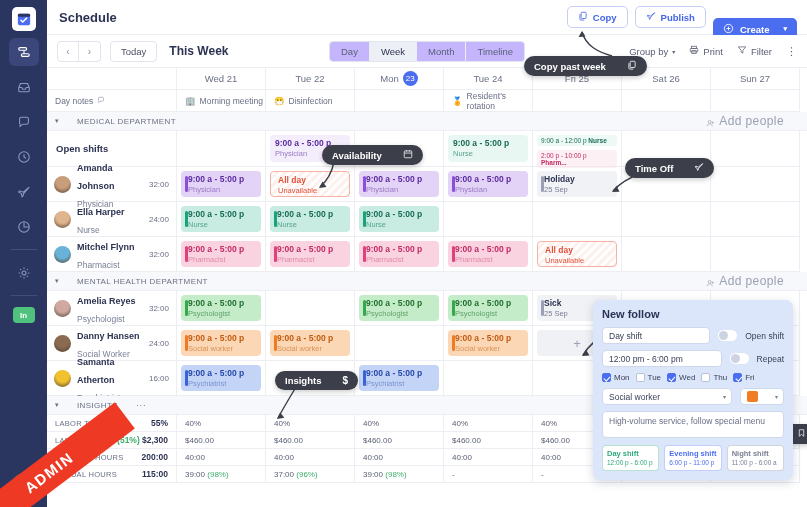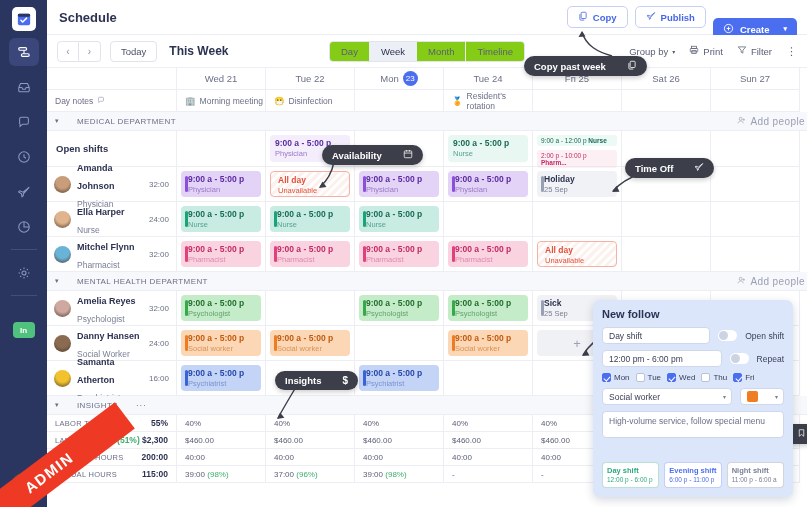--- a/index.html
+++ b/index.html
@@ -11,21 +11,21 @@
   .sidebar { position:absolute; left:0; top:0; width:47px; height:507px;
     background:#2a3560; display:flex; flex-direction:column; align-items:center; }
   .sb-logo { width:24px; height:24px; margin-top:7px; border-radius:5px;
     background:#fff; display:flex; align-items:center; justify-content:center; }
   .sb-item { width:30px; height:28px; margin-top:7px; border-radius:6px;
     display:flex; align-items:center; justify-content:center; color:#8f98bd; }
   .sb-item.active { background:#3b477a; color:#fff; }
   .sb-sep { width:26px; height:1px; background:#414d7d; margin:8px 0 2px; }
   .sb-badge { width:22px; height:16px; border-radius:4px; background:#4fc27e;
     color:#fff; font-size:8px; font-weight:bold; display:flex;
-    align-items:center; justify-content:center; margin-top:24px; }
+    align-items:center; justify-content:center; margin-top:9px; }
   .sb-avatar { position:absolute; bottom:8px; left:11px; width:26px; height:26px;
     border-radius:50%; background:#6b5a4a; overflow:hidden; }
   .sb-avatar .face { width:100%; height:100%;
     background:radial-gradient(circle at 50% 38%, #d8b89a 22%, #7a6149 23%, #4a3a2a 100%); }
 
   
   .topbar { position:absolute; left:47px; top:0; right:0; height:35px;
     background:#fff; border-bottom:1px solid #eceef3; display:flex;
     align-items:center; }
   .page-title { margin-left:12px; font-size:13px; font-weight:bold; color:#2c3252; }
@@ -48,21 +48,21 @@
     justify-content:center; }
   .navbtn:first-child { border-radius:4px 0 0 4px; }
   .navbtn:last-child { border-radius:0 4px 4px 0; border-left:none; }
   .today-btn { margin-left:9px; height:21px; border:1px solid #e1e4ed; border-radius:4px;
     background:#fff; font-size:9.5px; color:#4a5068; display:flex;
     align-items:center; padding:0 10px; }
   .week-label { margin-left:12px; font-size:12px; font-weight:bold; color:#2c3252; }
   .viewseg { position:absolute; left:50%; transform:translateX(-50%);
     display:flex; border:1px solid #e1e4ed; border-radius:4px; overflow:hidden; }
   .viewseg div { height:19px; padding:0 11px; font-size:9.5px; color:#5a6076;
-    display:flex; align-items:center; background:#84cc16; border-right:1px solid #eceef3; }
+    display:flex; align-items:center; background:#c4b5fd; border-right:1px solid #eceef3; }
   .viewseg div:last-child { border-right:none; }
   .viewseg div.sel { background:#eceff5; color:#2c3252; }
   .tb-right { margin-left:auto; display:flex; align-items:center; gap:14px;
     font-size:9.5px; color:#5a6076; }
   .tb-right span.it { display:flex; align-items:center; gap:4px; }
 
   
   .grid { position:absolute; left:47px; top:68px; right:0; bottom:0;
     background:#fff; overflow:hidden; }
   .row { display:flex; }
@@ -76,22 +76,22 @@
   .daybadge { width:15px; height:15px; border-radius:50%; background:#4b6ef0;
     color:#fff; font-size:8px; display:inline-flex; align-items:center;
     justify-content:center; margin-left:4px; }
 
   .notes-row .cell { height:22px; display:flex; align-items:center;
     padding-left:8px; font-size:8.5px; color:#6a7086; gap:4px; }
 
   .dept-row { height:19px; background:#f7f8fb; border-bottom:1px solid #eceef3;
     display:flex; align-items:center; padding-left:8px; font-size:8px;
     color:#6a7086; letter-spacing:.4px; gap:18px; position:relative; }
-  .add-people { position:absolute; right:2px; font-size:10px; color:#9aa0b4;
-    display:flex; align-items:flex-start; gap:4px; }
+  .add-people { position:absolute; right:23px; font-size:12px; color:#9aa0b4;
+    display:flex; align-items:flex-end; gap:4px; }
 
   .emp-row .cell { height:35px; }
   .emp-row .cell.first { display:flex; align-items:center; padding:0 7px; gap:6px; }
   .avatar { width:17px; height:17px; border-radius:50%; flex:0 0 17px; }
   .emp-name { font-size:9px; font-weight:bold; color:#2c3252; line-height:1.25; }
   .emp-role { font-size:8.5px; color:#7a8096; line-height:1.25; }
   .emp-hours { margin-left:auto; font-size:8px; color:#6a7086; }
 
   .openshifts-row .cell { height:36px; }
   .openshifts-row .cell.first { display:flex; align-items:center; padding-left:9px;
@@ -155,21 +155,21 @@
   .cb.on { background:#4b6ef0; border-color:#4b6ef0; position:relative; }
   .cb.on::after { content:''; position:absolute; left:2.4px; top:.7px; width:2.5px;
     height:5px; border:solid #fff; border-width:0 1.4px 1.4px 0; transform:rotate(42deg); }
   .day-lbl { font-size:8px; color:#3a4058; }
   .sel-box { height:17px; background:#fff; border:1px solid #cfd8ea;
     border-radius:4px; font-size:8.5px; color:#3a4058; display:flex;
     align-items:center; justify-content:space-between; padding:0 5px 0 6px; }
   .swatch { width:11px; height:11px; border-radius:2px; background:#f07c24; }
   .pop-note { height:27px; background:#fff; border:1px solid #cfd8ea;
     border-radius:4px; font-size:8.5px; color:#6a7086; padding:4px 6px;
-    margin-bottom:24px; }
+    margin-bottom:7px; }
   .tpl-row { display:flex; gap:5px; }
   .tpl { flex:1; border-radius:4px; background:#fff; padding:3px 4px; }
   .tpl .n { font-size:7.5px; font-weight:bold; line-height:1.3; }
   .tpl .tm { font-size:6.5px; line-height:1.3; }
 
   
   .ribbon { position:absolute; left:-46px; bottom:18px; width:190px; height:33px;
     background:#ee3a24; transform:rotate(-37deg); z-index:90;
     display:flex; align-items:center; justify-content:center; }
   .ribbon span { color:#fff; font-size:15px; font-weight:bold; letter-spacing:1.5px; }

